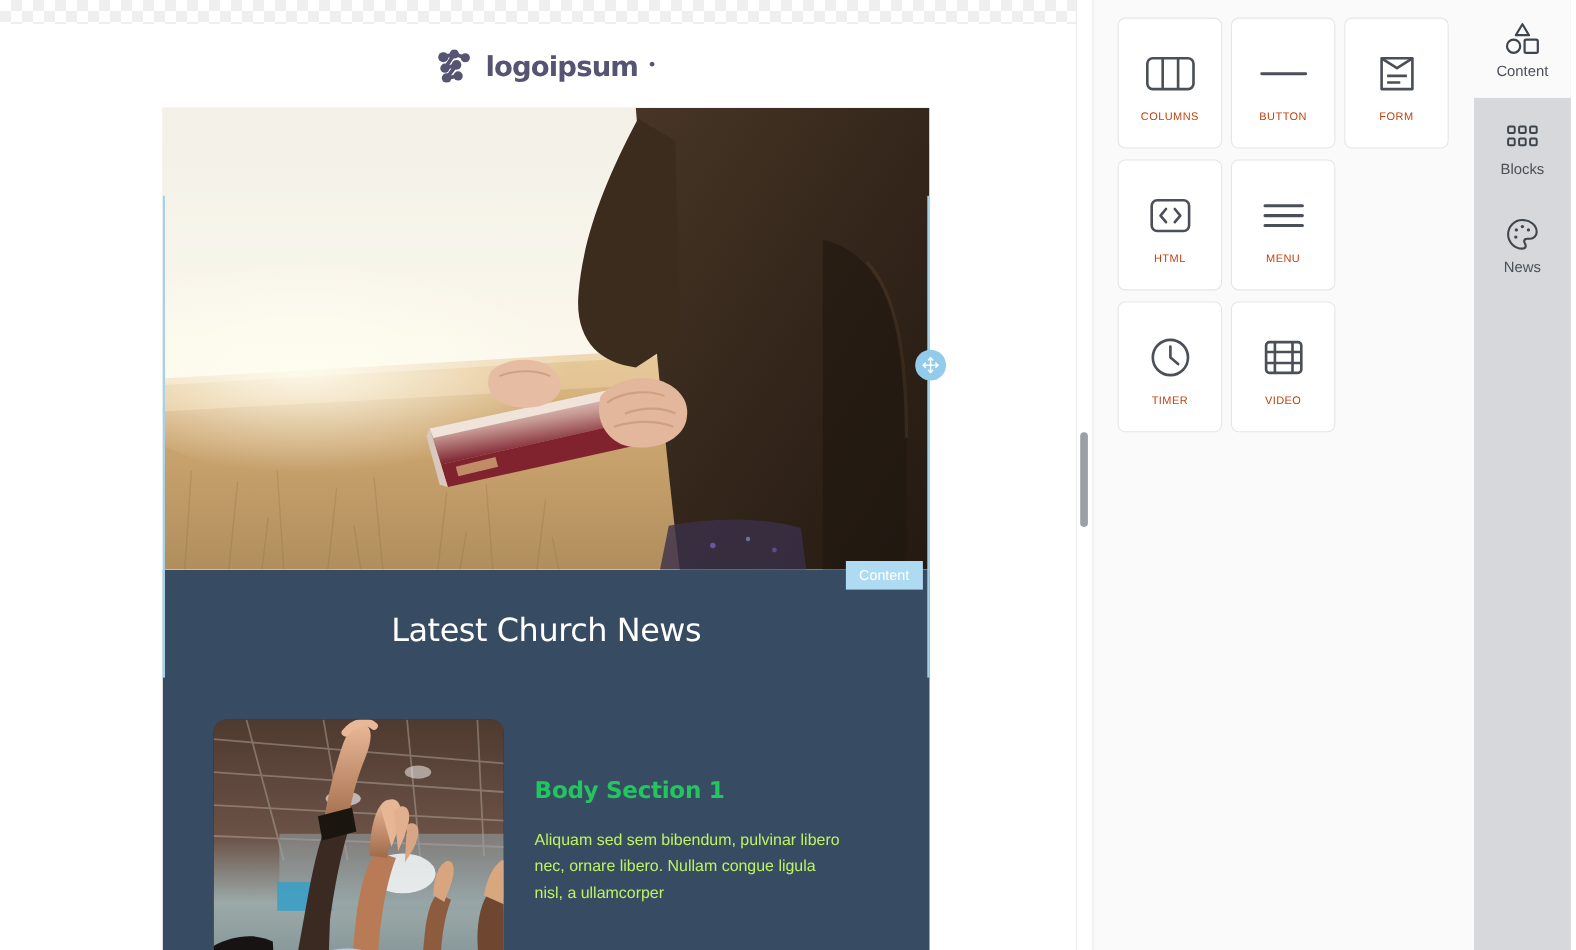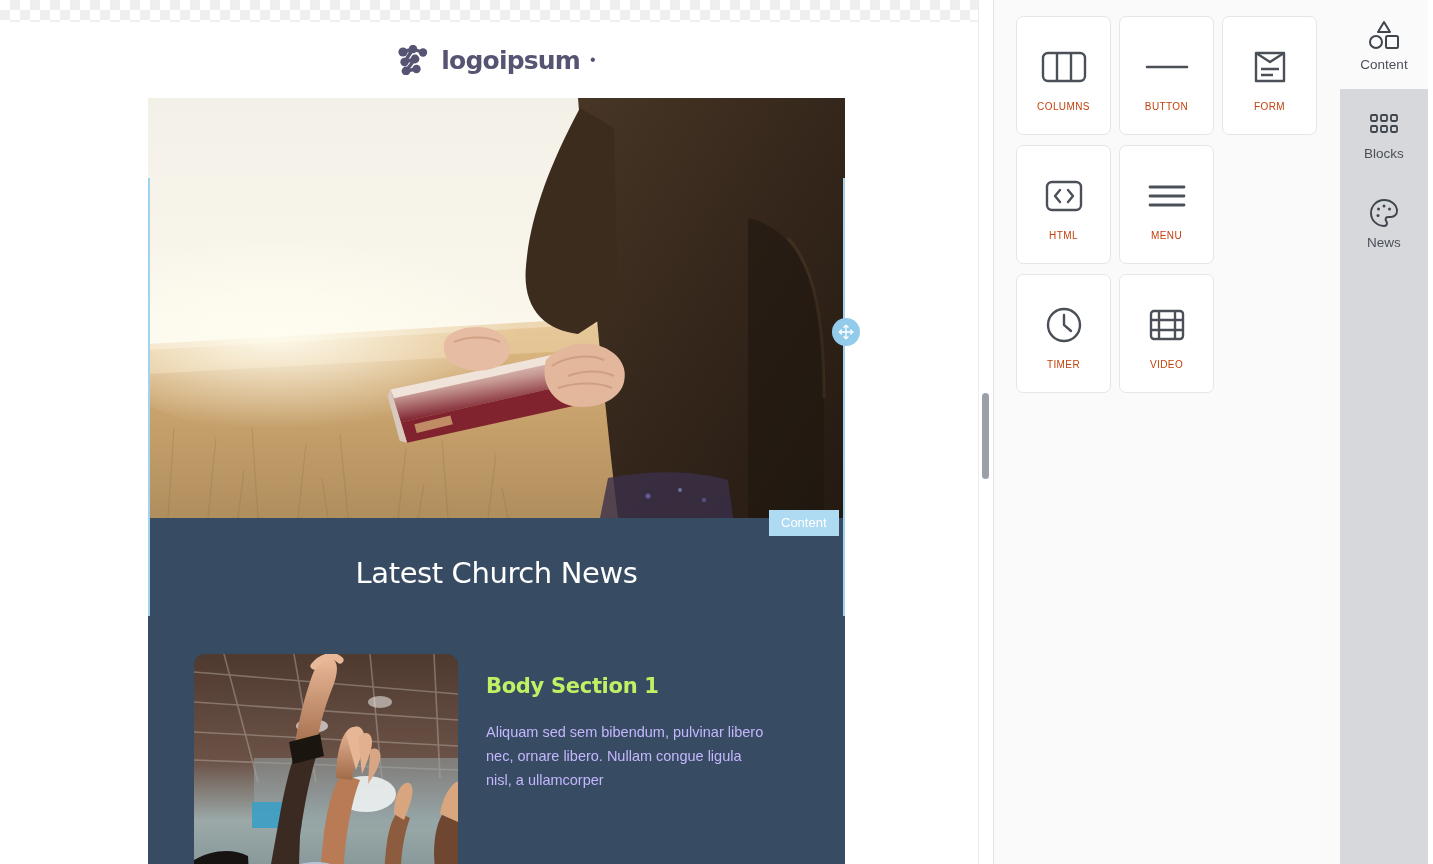--- a/index.html
+++ b/index.html
@@ -90,26 +90,27 @@
   .section-row {
     display: flex; gap: 28px; padding: 64px 46px 0 46px; align-items: flex-start;
   }
   .section-photo {
     flex: 0 0 264px; height: 238px; border-radius: 12px; overflow: hidden;
     background: #3a3028;
   }
   .section-photo svg { display: block; width: 264px; height: 238px; }
   .section-text { flex: 1; padding-top: 20px; }
   .section-heading {
-    color: #bef264; font-size: 21px; font-weight: bold;
+    color: #22c55e; font-size: 21px; font-weight: bold;
     font-family: "DejaVu Sans", sans-serif; letter-spacing: -0.3px;
     margin-bottom: 22px;
+    margin-top: 32px;
   }
   .section-para {
-    color: #c4b5fd; font-size: 14.5px; line-height: 24px;
+    color: #bef264; font-size: 14.5px; line-height: 24px;
     max-width: 285px;
   }
 
   
   .canvas-scroll-track {
     position: absolute; right: 0px; top: 0; width: 15px; height: 864px;
     background: #ffffff; border-left: 1px solid #ececec;
   }
   .canvas-scroll-thumb {
     position: absolute; right: 4px; top: 393px; width: 7px; height: 86px;

